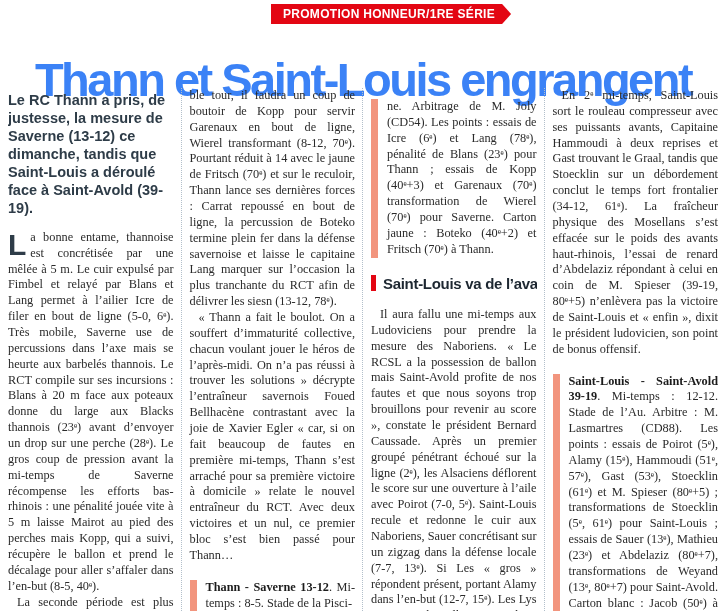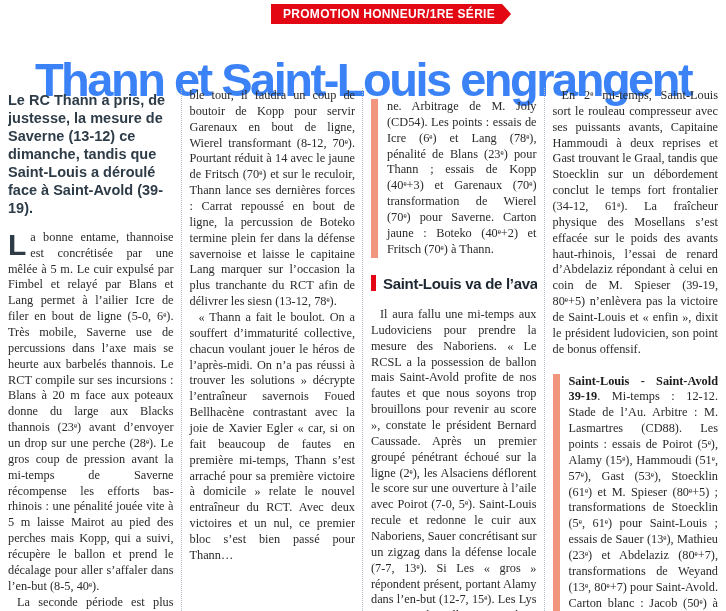--- a/index.html
+++ b/index.html
@@ -121,20 +121,23 @@
 
     <div class="col">
       <p class="lead">Le RC Thann a pris, de justesse, la mesure de Saverne (13-12) ce dimanche, tandis que Saint-Louis a déroulé face à Saint-Avold (39-19).</p>
       <p><span class="dropcap">L</span><span>a bonne entame, thannoise est concrétisée par une mêlée à 5 m. Le cuir expulsé par Fimbel et relayé par Blans et Lang permet à l’ailier Icre de filer en bout de ligne (5-0, 6ᵉ). Très mobile, Saverne use de percussions dans l’axe mais se heurte aux barbelés thannois. Le RCT compile sur ses incursions : Blans à 20 m face aux poteaux donne du large aux Blacks thannois (23ᵉ) avant d’envoyer un drop sur une perche (28ᵉ). Le gros coup de pression avant la mi-temps de Saverne récompense les efforts bas-rhinois : une pénalité jouée vite à 5 m laisse Mairot au pied des perches mais Kopp, qui a suivi, récupère le ballon et prend le décalage pour aller s’affaler dans l’en-but (8-5, 40ᵉ).</span></p>
       <p class="indent">La seconde période est plus stérile en occasions, la Licorne usant à l’excès de forcer le passage entre les centres thannois Porte verrouillée à dou-</p>
     </div>
 
     <div class="col">
       <p>ble tour, il faudra un coup de boutoir de Kopp pour servir Garenaux en bout de ligne, Wierel transformant (8-12, 70ᵉ). Pourtant réduit à 14 avec le jaune de Fritsch (70ᵉ) et sur le reculoir, Thann lance ses dernières forces : Carrat repoussé en bout de ligne, la percussion de Boteko termine plein fer dans la défense savernoise et laisse le capitaine Lang marquer sur l’occasion la plus tranchante du RCT afin de délivrer les siesn (13-12, 78ᵉ).</p>
       <p class="indent">« Thann a fait le boulot. On a souffert d’immaturité collective, chacun voulant jouer le héros de l’après-midi. On n’a pas réussi à trouver les solutions » décrypte l’entraîneur savernois Foued Bellhacène contrastant avec la joie de Xavier Egler « car, si on fait beaucoup de fautes en première mi-temps, Thann s’est arraché pour sa première victoire à domicile » relate le nouvel entraîneur du RCT. Avec deux victoires et un nul, ce premier bloc s’est bien passé pour Thann…</p>
+      <div class="statbox">
+        <span class="sb-title">Thann - Saverne 13-12</span><span>. Mi-temps : 8-5. Stade de la Pisci-</span>
+      </div>
     </div>
 
     <div class="col">
       <div class="statbox cont">
         <span>ne. Arbitrage de M. Joly (CD54). Les points : essais de Icre (6ᵉ) et Lang (78ᵉ), pénalité de Blans (23ᵉ) pour Thann ; essais de Kopp (40ᵉ+3) et Garenaux (70ᵉ) transformation de Wierel (70ᵉ) pour Saverne. Carton jaune : Boteko (40ᵉ+2) et Fritsch (70ᵉ) à Thann.</span>
       </div>
       <div class="subhead">
         <span class="red-mark"></span>
         <span class="subhead-text">Saint-Louis va de l’avant</span>
       </div>

